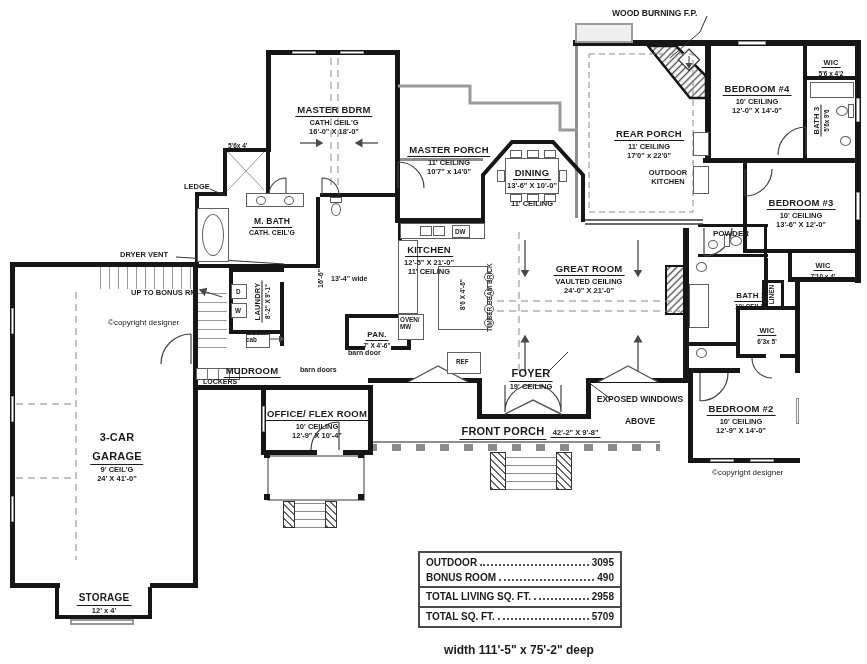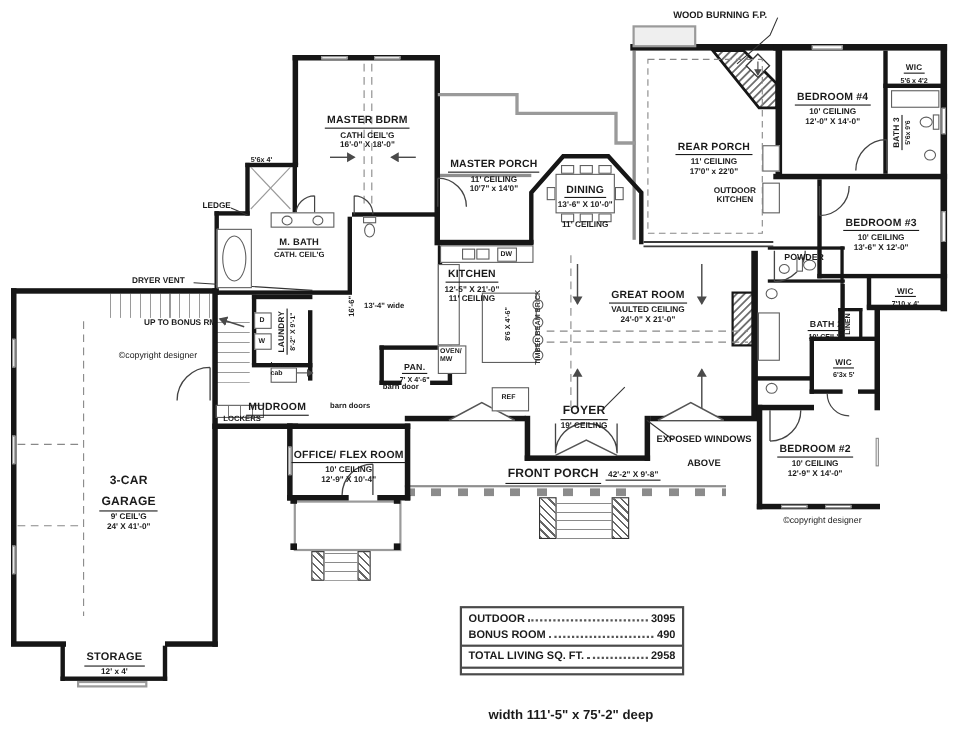--- a/index.html
+++ b/index.html
@@ -423,17 +423,22 @@
           <span class="sq-dots"></span>
           <span>490</span>
       </div>
       <div class="sq-sep"></div>
       <div class="sq-row">
         <span>TOTAL LIVING SQ. FT.</span>
           <span class="sq-dots"></span>
           <span>2958</span>
       </div>
       <div class="sq-sep"></div>
+      <div class="sq-row">
+        <span>TOTAL SQ. FT.</span>
+          <span class="sq-dots"></span>
+          <span>5709</span>
+      </div>
     </div>
   </div>
   <div class="foot" style="left:519px;top:643px;">width 111'-5" x 75'-2" deep</div>
 
 </div>
 
 </body></html>

